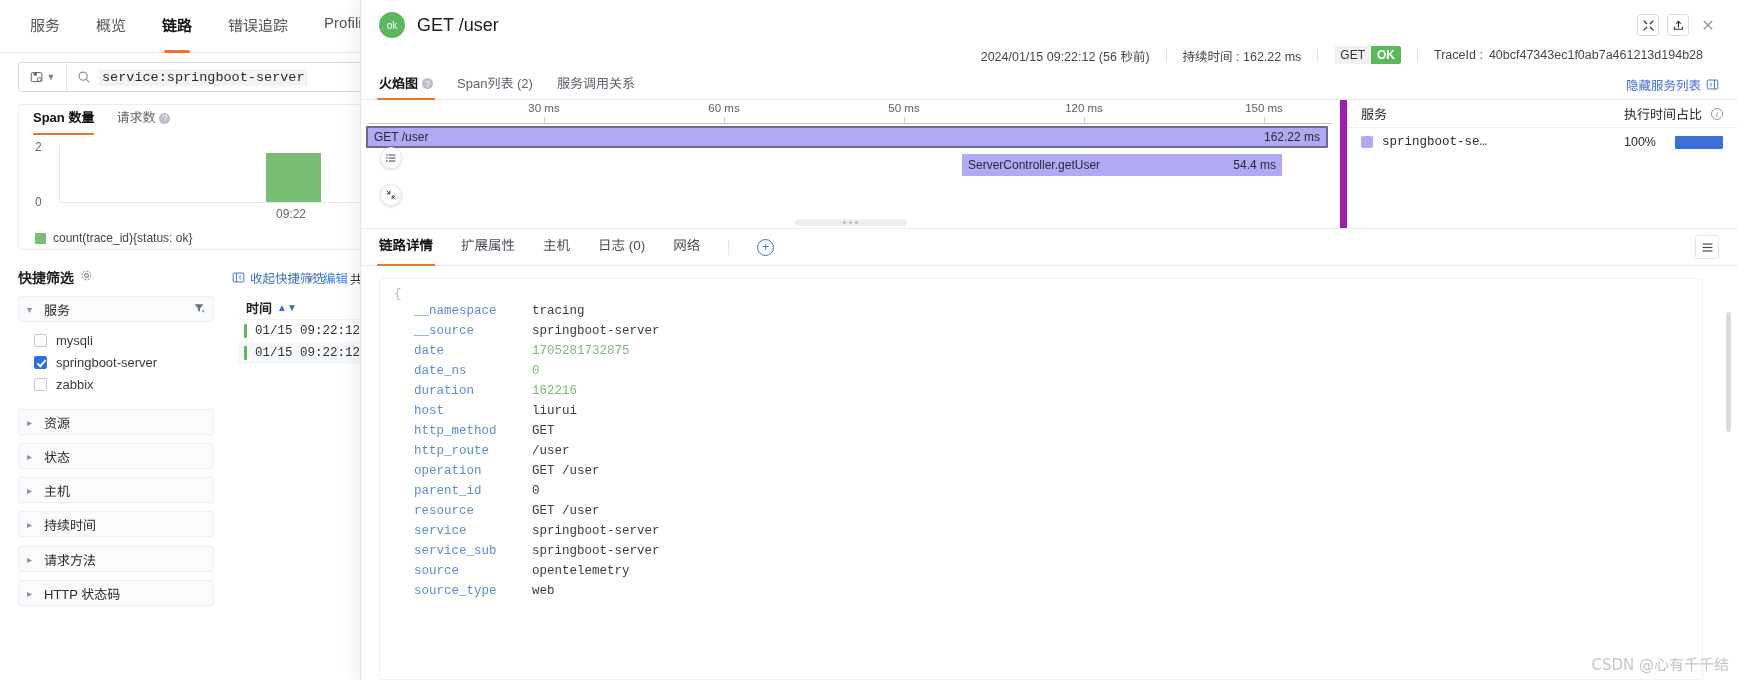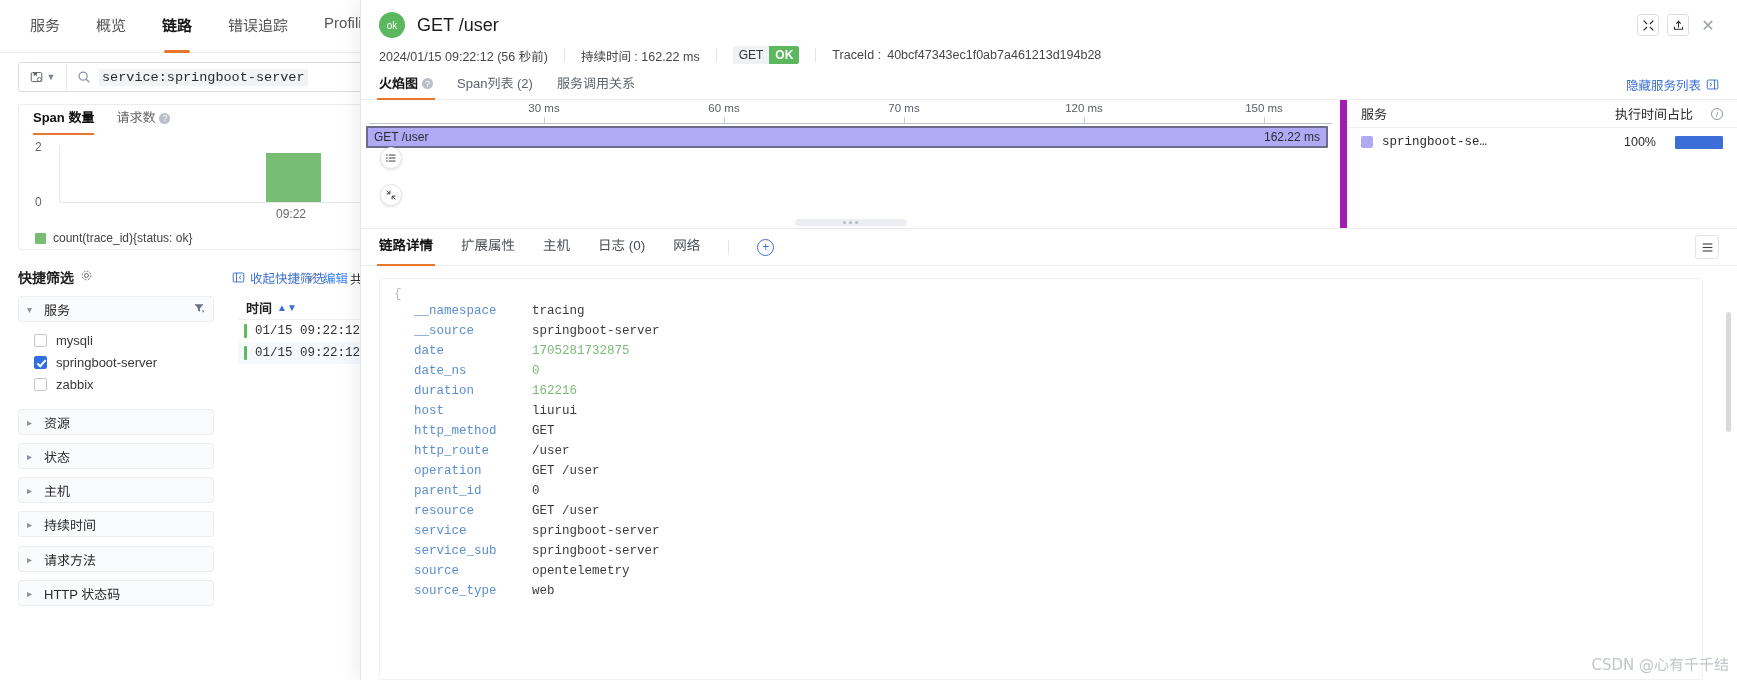--- a/index.html
+++ b/index.html
@@ -144,21 +144,21 @@
     font-size:10px; display:flex; align-items:center; justify-content:center; flex:none;
   }
   .m-title { font-size:18px; color:#1c1c1c; }
   .m-actions { margin-left:auto; display:flex; align-items:center; gap:8px; }
   .icon-btn {
     width:22px; height:22px; border:1px solid #dcdfe4; border-radius:3px; background:#fff;
     display:flex; align-items:center; justify-content:center; cursor:pointer; color:#2b2b2b;
   }
   .icon-btn.plain { border:none; color:#9aa0a8; font-size:16px; }
 
-  .m-meta { display:flex; align-items:center; height:30px; font-size:12.5px; color:#474747; }
+  .m-meta { display:flex; align-items:center; height:30px; font-size:12.5px; color:#474747;justify-content:flex-end; }
   .m-meta .seg { padding:0 16px; display:flex; align-items:center; gap:6px; white-space:nowrap; }
   .m-meta .seg:first-child { padding-left:0; }
   .m-meta .divider { width:1px; height:14px; background:#e1e4e8; }
   .chip-get { background:#f0f1f3; color:#333; padding:2px 6px; font-size:12px; border-radius:2px 0 0 2px; }
   .chip-ok { background:#5cb85c; color:#fff; padding:2px 6px; font-size:12px; font-weight:bold; border-radius:0 2px 2px 0; }
 
   
   .fl-tabs {
     display:flex; align-items:center; gap:24px; padding:0 18px; height:30px;
     border-bottom:1px solid #e9ebee; flex:none; position:relative;
@@ -195,21 +195,21 @@
     width:112px; height:7px; background:#eceef1; border-radius:4px;
     display:flex; align-items:center; justify-content:center; gap:3px;
   }
   .scroll-nub i { width:3px; height:3px; background:#b6bbc2; border-radius:50%; display:block; }
 
   .fl-right { flex:0 0 390px; position:relative; }
   .svc-head {
     display:flex; align-items:center; height:28px; padding:0 14px;
     border-bottom:1px solid #eef0f2; font-size:13px; color:#2b2b2b;
   }
-  .svc-head .h2 { margin-left:auto; display:flex; align-items:center; gap:18px; }
+  .svc-head .h2 { margin-left:auto; display:flex; align-items:center; gap:9px; }
   .svc-row { display:flex; align-items:center; height:28px; padding:0 14px; gap:9px; font-size:12.5px; }
   .svc-row .sw { width:12px; height:12px; background:#b0aaf5; border-radius:2px; flex:none; }
   .svc-row .nm { font-family:"Liberation Mono","DejaVu Sans Mono",monospace; color:#2b2b2b; }
   .svc-row .pc { margin-left:auto; color:#2b2b2b; }
   .svc-row .pbar { width:48px; height:13px; background:#3b6ed6; border-radius:1px; margin-left:10px; }
   .circ-i {
     display:inline-flex; width:12px; height:12px; border-radius:50%; border:1px solid #8f959d;
     color:#8f959d; font-size:9px; align-items:center; justify-content:center; font-style:italic;
   }
 
@@ -454,33 +454,39 @@
       </div>
     </div>
 
     <div class="fl-body">
       <div class="fl-left">
         <div class="ruler">
           <div class="tick" style="left:183px;">30 ms</div>
           <div class="tickline" style="left:183px;"></div>
           <div class="tick" style="left:363px;">60 ms</div>
           <div class="tickline" style="left:363px;"></div>
-          <div class="tick" style="left:543px;">70 ms</div>
+          <div class="tick" style="left:543px;">50 ms</div>
           <div class="tickline" style="left:543px;"></div>
           <div class="tick" style="left:723px;">120 ms</div>
           <div class="tickline" style="left:723px;"></div>
           <div class="tick" style="left:903px;">150 ms</div>
           <div class="tickline" style="left:903px;"></div>
           <div class="base"></div>
         </div>
 
         <div class="span-row">
           <div class="span-bar root" style="left:5px; right:12px;">
             <span>GET /user</span>
             <span class="dur">162.22 ms</span>
+          </div>
+        </div>
+        <div class="span-row">
+          <div class="span-bar" style="left:601px; width:320px;">
+            <span>ServerController.getUser</span>
+            <span class="dur">54.4 ms</span>
           </div>
         </div>
 
         <div class="round-btn" style="left:19px; top:47px;">
           <svg width="12" height="12" viewBox="0 0 16 16">
             <circle cx="2.6" cy="4" r="1" fill="#3a3a3a"></circle>
               <rect x="5" y="3.4" width="9" height="1.3" fill="#3a3a3a"></rect>
             <circle cx="2.6" cy="8" r="1" fill="#3a3a3a"></circle>
               <rect x="5" y="7.4" width="9" height="1.3" fill="#3a3a3a"></rect>
             <circle cx="2.6" cy="12" r="1" fill="#3a3a3a"></circle>

